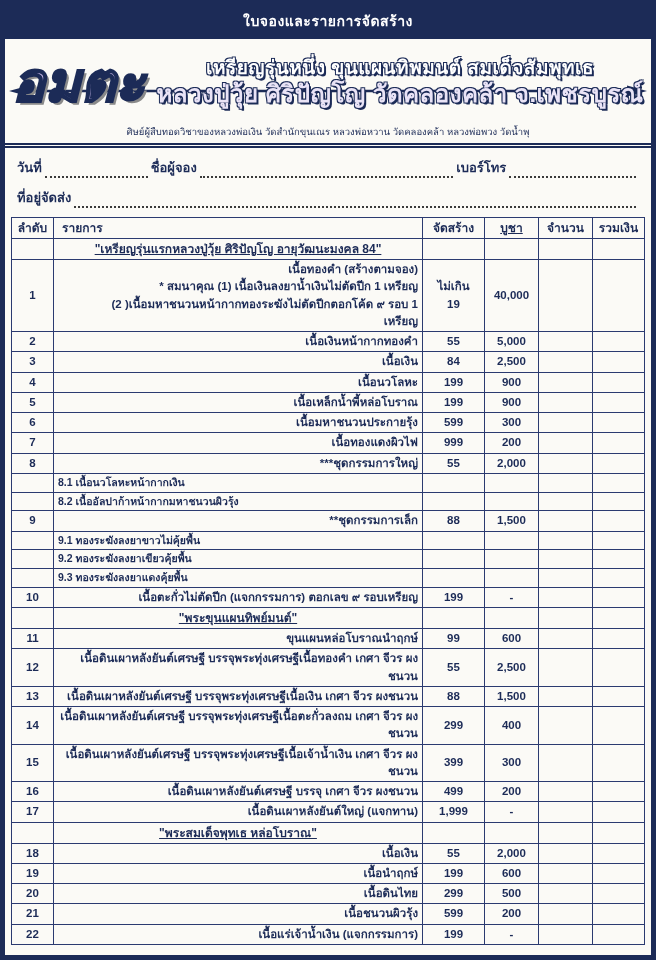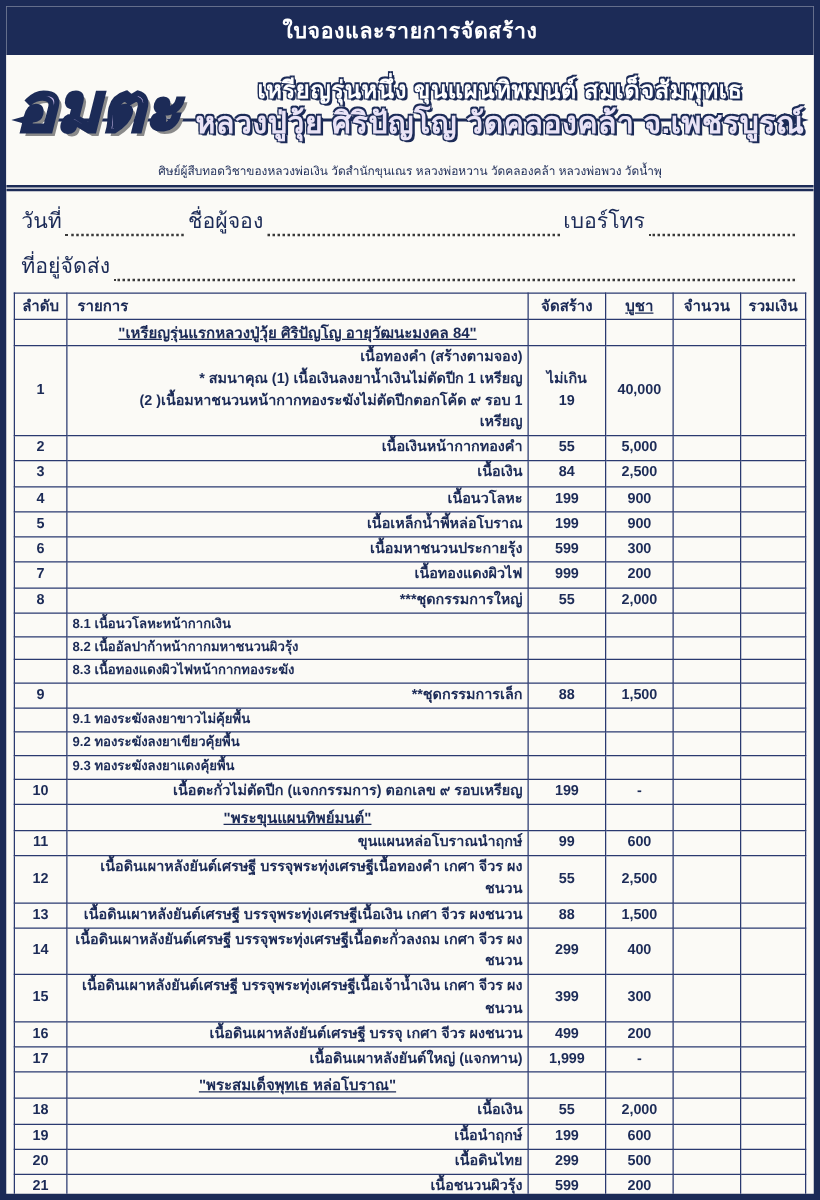--- a/index.html
+++ b/index.html
@@ -6,21 +6,21 @@
   html,body { margin:0; padding:0; background:#d8d8d8; }
   .page {
     width:656px; height:960px; margin:0 auto; overflow:hidden;
     background:#fbfaf6; border:5px solid #1c2b57;
     font-family:"Liberation Sans","DejaVu Sans",sans-serif;
     color:#1c2b57;
   }
   
   .topbar {
     background:#1c2b57; color:#fff; text-align:center;
-    font-size:17px; font-weight:bold; padding:5px 0 7px;
+    font-size:14px; font-weight:bold; padding:5px 0 7px;
     letter-spacing:.5px;
   }
   
   .logo-section { border-bottom:5px double #1c2b57; background:#fbfaf6; }
   .logo-row {
     display:flex; align-items:center; justify-content:center;
     gap:8px; padding:4px 8px 0; position:relative; height:82px;
   }
   .arrow-svg { position:absolute; left:4px; right:4px; top:54%; height:16px; width:calc(100% - 8px); z-index:0; }
   .logo-word {
@@ -36,21 +36,21 @@
     text-shadow:-1px -1px 0 #1c2b57, 1px -1px 0 #1c2b57, -1px 1px 0 #1c2b57,
                  1px 1px 0 #1c2b57, 2px 2px 0 #1c2b57;
   }
   .banner-line.l1 { font-size:19px; color:#ffffff; }
   .banner-line.l2 { font-size:24px; color:#e9e3f6; }
   .lineage {
     text-align:center; font-size:9.5px; font-weight:normal;
     color:#1c2b57; padding:3px 0 4px;
   }
   
-  .form-area { padding:9px 12px 7px; font-size:17px; font-weight:normal; }
+  .form-area { padding:9px 12px 7px; font-size:13px; font-weight:bold; }
   .form-line { display:flex; align-items:flex-end; margin-bottom:9px; }
   .form-line:last-child { margin-bottom:2px; }
   .dots { flex:1; border-bottom:2px dotted #3a3a3a; height:13px; margin:0 3px; }
   .dots.w1 { flex:1.3; } .dots.w2 { flex:3.2; } .dots.w3 { flex:1.6; }
   
   table.main {
     width:calc(100% - 12px); margin:0 6px 0;
     border-collapse:collapse; font-size:11.5px; font-weight:bold; color:#1c2b57;
     table-layout:fixed;
   }
@@ -199,28 +199,20 @@
         </tr>
         <tr>
           <td></td>
           <td class="sub-cell">8.2 เนื้ออัลปาก้าหน้ากากมหาชนวนผิวรุ้ง</td>
           <td></td>
           <td></td>
           <td></td>
           <td></td>
         </tr>
         <tr>
-          <td></td>
-          <td class="sub-cell">8.3 เนื้อทองแดงผิวไฟหน้ากากทองระฆัง</td>
-          <td></td>
-          <td></td>
-          <td></td>
-          <td></td>
-        </tr>
-        <tr>
           <td class="no">9</td>
           <td class="item">**ชุดกรรมการเล็ก</td>
           <td class="made">88</td>
           <td class="price">1,500</td>
           <td></td>
           <td></td>
         </tr>
         <tr>
           <td></td>
           <td class="sub-cell">9.1 ทองระฆังลงยาขาวไม่คุ้ยพื้น</td>

